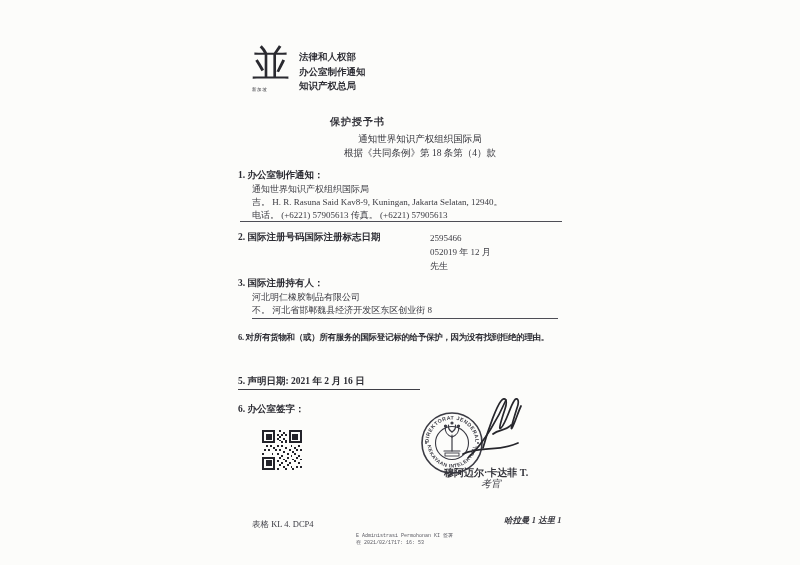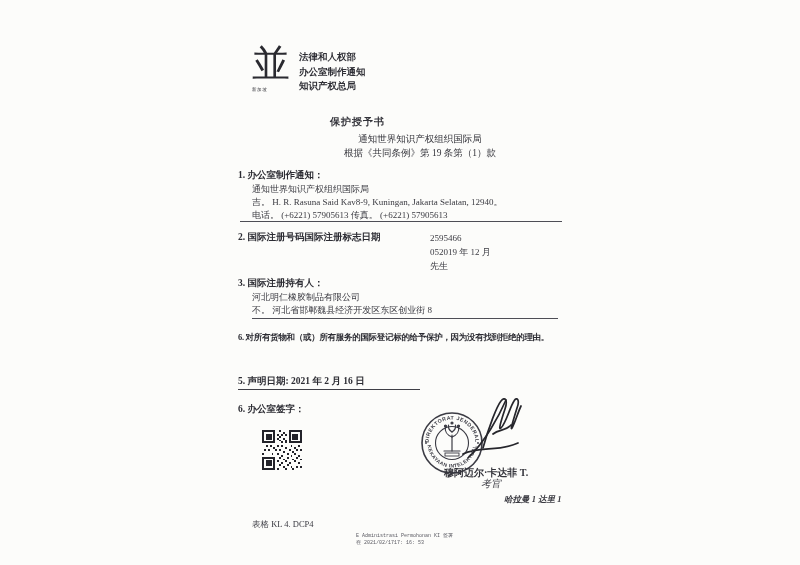--- a/index.html
+++ b/index.html
@@ -39,21 +39,21 @@
   <div class="abs ministry" style="left:299px;top:50px;">
     <div>法律和人权部</div>
     <div>办公室制作通知</div>
     <div>知识产权总局</div>
   </div>
 
   <div class="abs b doc-title" style="left:330px;top:115px;">保护授予书</div>
 
   <div class="abs notice" style="left:295px;top:133px;">
     <div>通知世界知识产权组织国际局</div>
-    <div>根据《共同条例》第 19 条第（1）款</div>
+    <div>根据《共同条例》第 18 条第（4）款</div>
   </div>
 
   <div class="abs sec-h nw" style="left:238px;top:169px;">1. 办公室制作通知：</div>
   <div class="abs body-lines" style="left:252px;top:183px;">
     <div class="nw">通知世界知识产权组织国际局</div>
     <div class="nw">吉。 H. R. Rasuna Said Kav8-9, Kuningan, Jakarta Selatan, 12940。</div>
     <div class="nw">电话。 (+6221) 57905613 传真。 (+6221) 57905613</div>
   </div>
   <div class="abs rule" style="left:240px;top:221px;width:322px;"></div>
 
@@ -129,19 +129,19 @@
       <path d="M51 6 C44 22 30 48 13 64"></path>
       <path d="M8 60 C24 52 44 58 63 49"></path>
       <path d="M38 40 C44 35 51 37 56 31"></path>
     </g>
   </svg>
 
   <div class="abs b nw signer-name" style="left:444px;top:466px;">穆阿迈尔·卡达菲 T.</div>
   <div class="abs i nw signer-title" style="left:481px;top:477px;">考官</div>
 
   <div class="abs foot nw" style="left:252px;top:519px;">表格 KL 4. DCP4</div>
-  <div class="abs foot i b nw" style="left:504px;top:494px;">哈拉曼 1 达里 1</div>
+  <div class="abs foot i b nw" style="left:504px;top:515px;">哈拉曼 1 达里 1</div>
   <div class="abs stamp-lines" style="left:356px;top:533px;">
     <div class="nw">E Administrasi Permohonan KI 签署</div>
     <div class="nw">在 2021/02/1717: 16: 53</div>
   </div>
 
 </div>
 
 </body></html>

